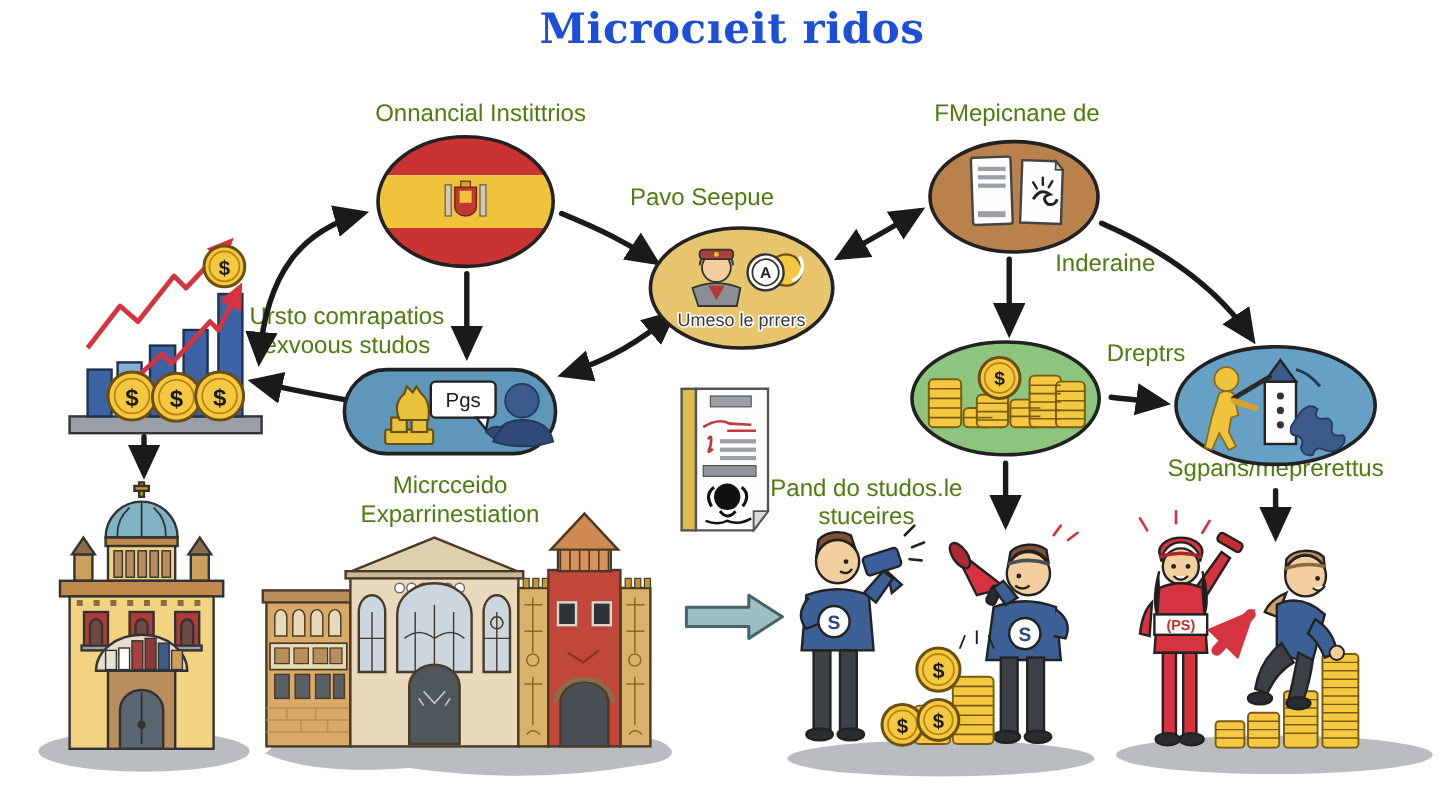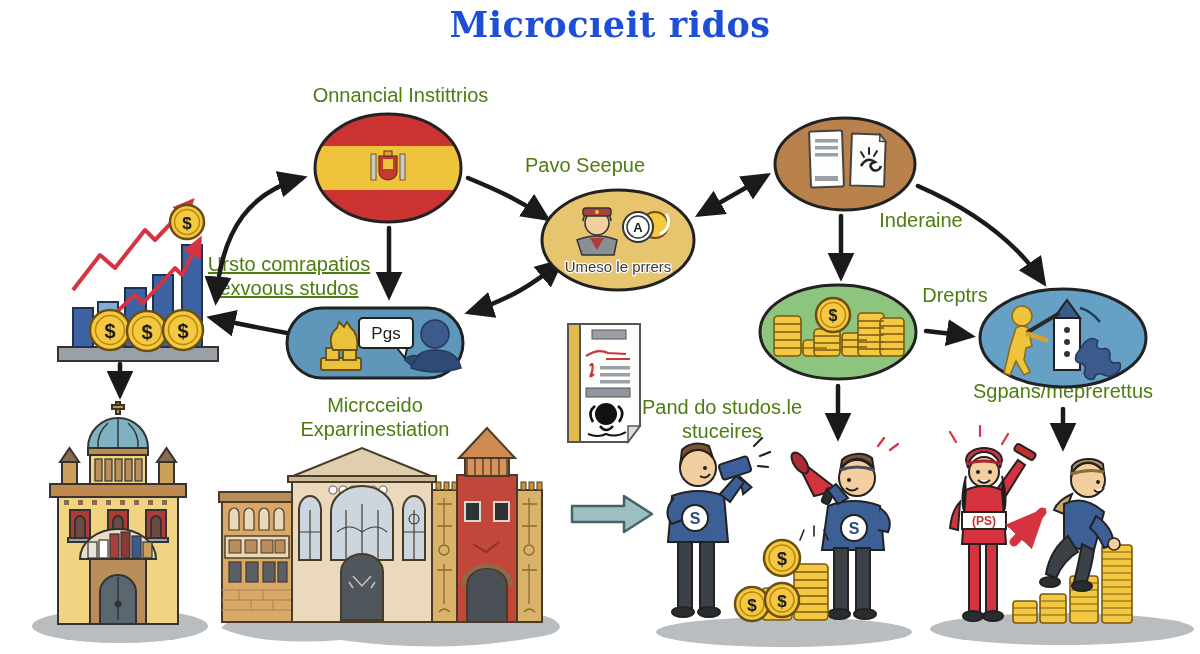--- a/index.html
+++ b/index.html
@@ -15,22 +15,23 @@
 </style>
 </head>
 <body>
 
 <div class="canvas">
 
   <div class="title">Microcıeit ridos</div>
 
   <div class="lbl" style="left:268px;top:84px;width:265px;">Onnancial Instittrios</div>
   <div class="lbl" style="left:495px;top:154px;width:180px;">Pavo Seepue</div>
+  <div class="lbl" style="left:765px;top:84px;width:165px;">FMepicnane de</div>
   <div class="lbl left" style="left:856px;top:209px;width:130px;">Inderaine</div>
-  <div class="lbl" style="left:190px;top:253px;width:198px;text-decoration:underline;">
+  <div class="lbl" style="left:190px;top:253px;width:198px;">
     <div>Ursto comrapatios</div>
     <div>exvoous studos</div>
   </div>
   <div class="lbl" style="left:262px;top:394px;width:226px;">
     <div>Micrcceido</div>
     <div>Exparrinestiation</div>
   </div>
   <div class="lbl" style="left:905px;top:284px;width:100px;">Dreptrs</div>
   <div class="lbl" style="left:955px;top:380px;width:216px;">Sgpans/meprerettus</div>
   <div class="lbl" style="left:632px;top:396px;width:180px;">

